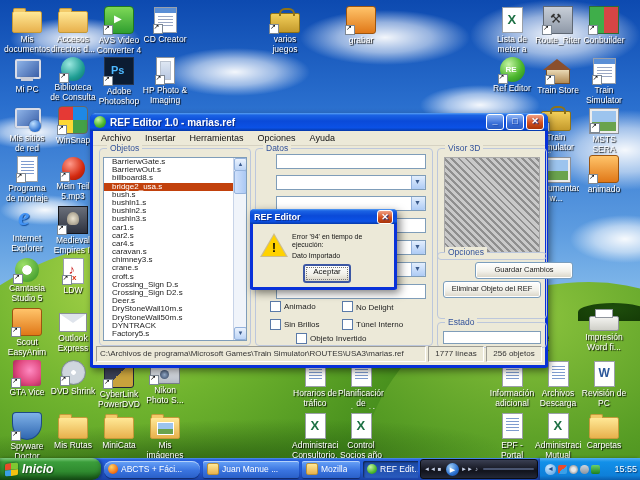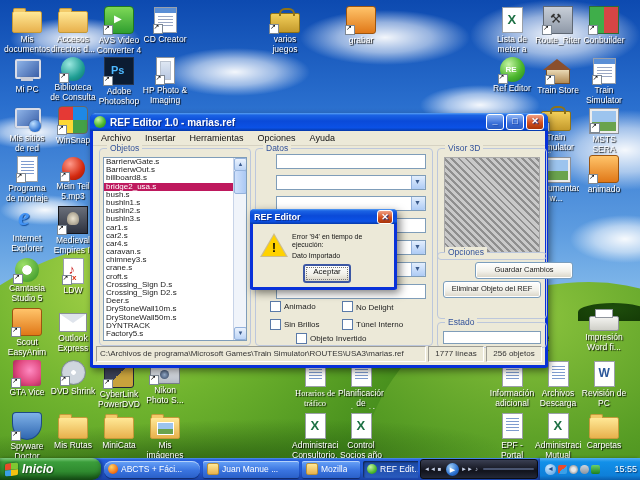--- a/index.html
+++ b/index.html
@@ -90,22 +90,22 @@
     background:linear-gradient(#8fb5f5,#3a6fd8 60%,#2a5cc4);}
   .tbtn.close{background:linear-gradient(#f0a086,#d4501e 55%,#a83408);}
   .tbtn span{position:absolute;left:0;right:0;top:0;font-size:9px;color:#fff;text-align:center;line-height:13px;font-weight:bold;}
   .menubar{height:14px;display:flex;align-items:center;font-size:9px;color:#111;padding-left:1px;border-bottom:1px solid #d6d2c2;}
   .menu-item{padding:1px 7px;}
   .group{position:absolute;border:1px solid #bcc7dc;border-radius:4px;}
   .glabel{position:absolute;top:-6px;left:7px;background:#ece9d8;padding:0 3px;font-size:8.5px;color:#33529a;white-space:nowrap;}
   
   #objlist{position:absolute;left:10px;top:44px;width:142px;height:182px;background:#fff;
     border:1px solid #7f9db9;overflow:hidden;font-size:8px;}
-  #objlist .li{height:8.2px;line-height:8.4px;padding-left:2px;color:#222;white-space:nowrap;}
-  #objlist .li.sel{background:#be185d;color:#fff;}
+  #objlist .li{height:8.2px;line-height:8.4px;padding-left:8px;color:#222;white-space:nowrap;}
+  #objlist .li.sel{background:#c2410c;color:#fff;}
   .vscroll{position:absolute;right:0;top:0;bottom:0;width:12px;background:#f0f4fa;border-left:1px solid #c8d4e8;}
   .varrow{position:absolute;left:0;width:11px;height:11px;background:linear-gradient(#eaf2fd,#bcd4f6);border:1px solid #94b2dc;border-radius:2px;color:#3a5a8c;font-size:6px;text-align:center;line-height:10px;}
   .vthumb{position:absolute;left:0;top:12px;width:11px;height:22px;background:linear-gradient(90deg,#cfe0fb,#aac8f4);border:1px solid #94b2dc;border-radius:2px;}
   
   #fields{position:absolute;left:0;top:0;right:0;bottom:0;}
   .frow{position:absolute;left:20px;width:148px;height:13px;background:#fff;border:1px solid #7f9db9;}
   .carrow{position:absolute;right:0;top:0;bottom:0;width:13px;background:linear-gradient(#e2eefd,#aecbf5);border-left:1px solid #94b2dc;border-radius:0 1px 1px 0;}
   .carrow::before{content:"\25BC";position:absolute;left:2px;top:2px;font-size:7px;color:#3a5a8c;}
   .cb{position:absolute;display:flex;align-items:center;font-size:8px;color:#222;white-space:nowrap;}
   .cb .box{width:9px;height:9px;background:#fff;border:1px solid #5a7aa8;margin-right:3px;flex:none;}
@@ -338,21 +338,21 @@
         <div class="lbl">Mis Rutas</div>
       </div>
       <div class="dicon" style="left: 96px; top: 412px;">
         <div class="ic k-folder"></div>
         <div class="lbl">MiniCata</div>
       </div>
       <div class="dicon" style="left: 142px; top: 412px;">
         <div class="ic k-folderimg"></div>
         <div class="lbl">Mis imágenes</div>
       </div>
-      <div class="dicon" style="left: 292px; top: 360px; font-family: Liberation Serif, serif;">
+      <div class="dicon" style="left: 292px; top: 360px;">
         <div class="ic k-doc"></div>
         <div class="lbl">Horarios de tráfico</div>
       </div>
       <div class="dicon" style="left: 338px; top: 360px;">
         <div class="ic k-doc"></div>
         <div class="lbl">Planificación de animación</div>
       </div>
       <div class="dicon" style="left: 292px; top: 412px;">
         <div class="ic k-xls"></div>
         <div class="lbl">Administración Consultorio...</div>

